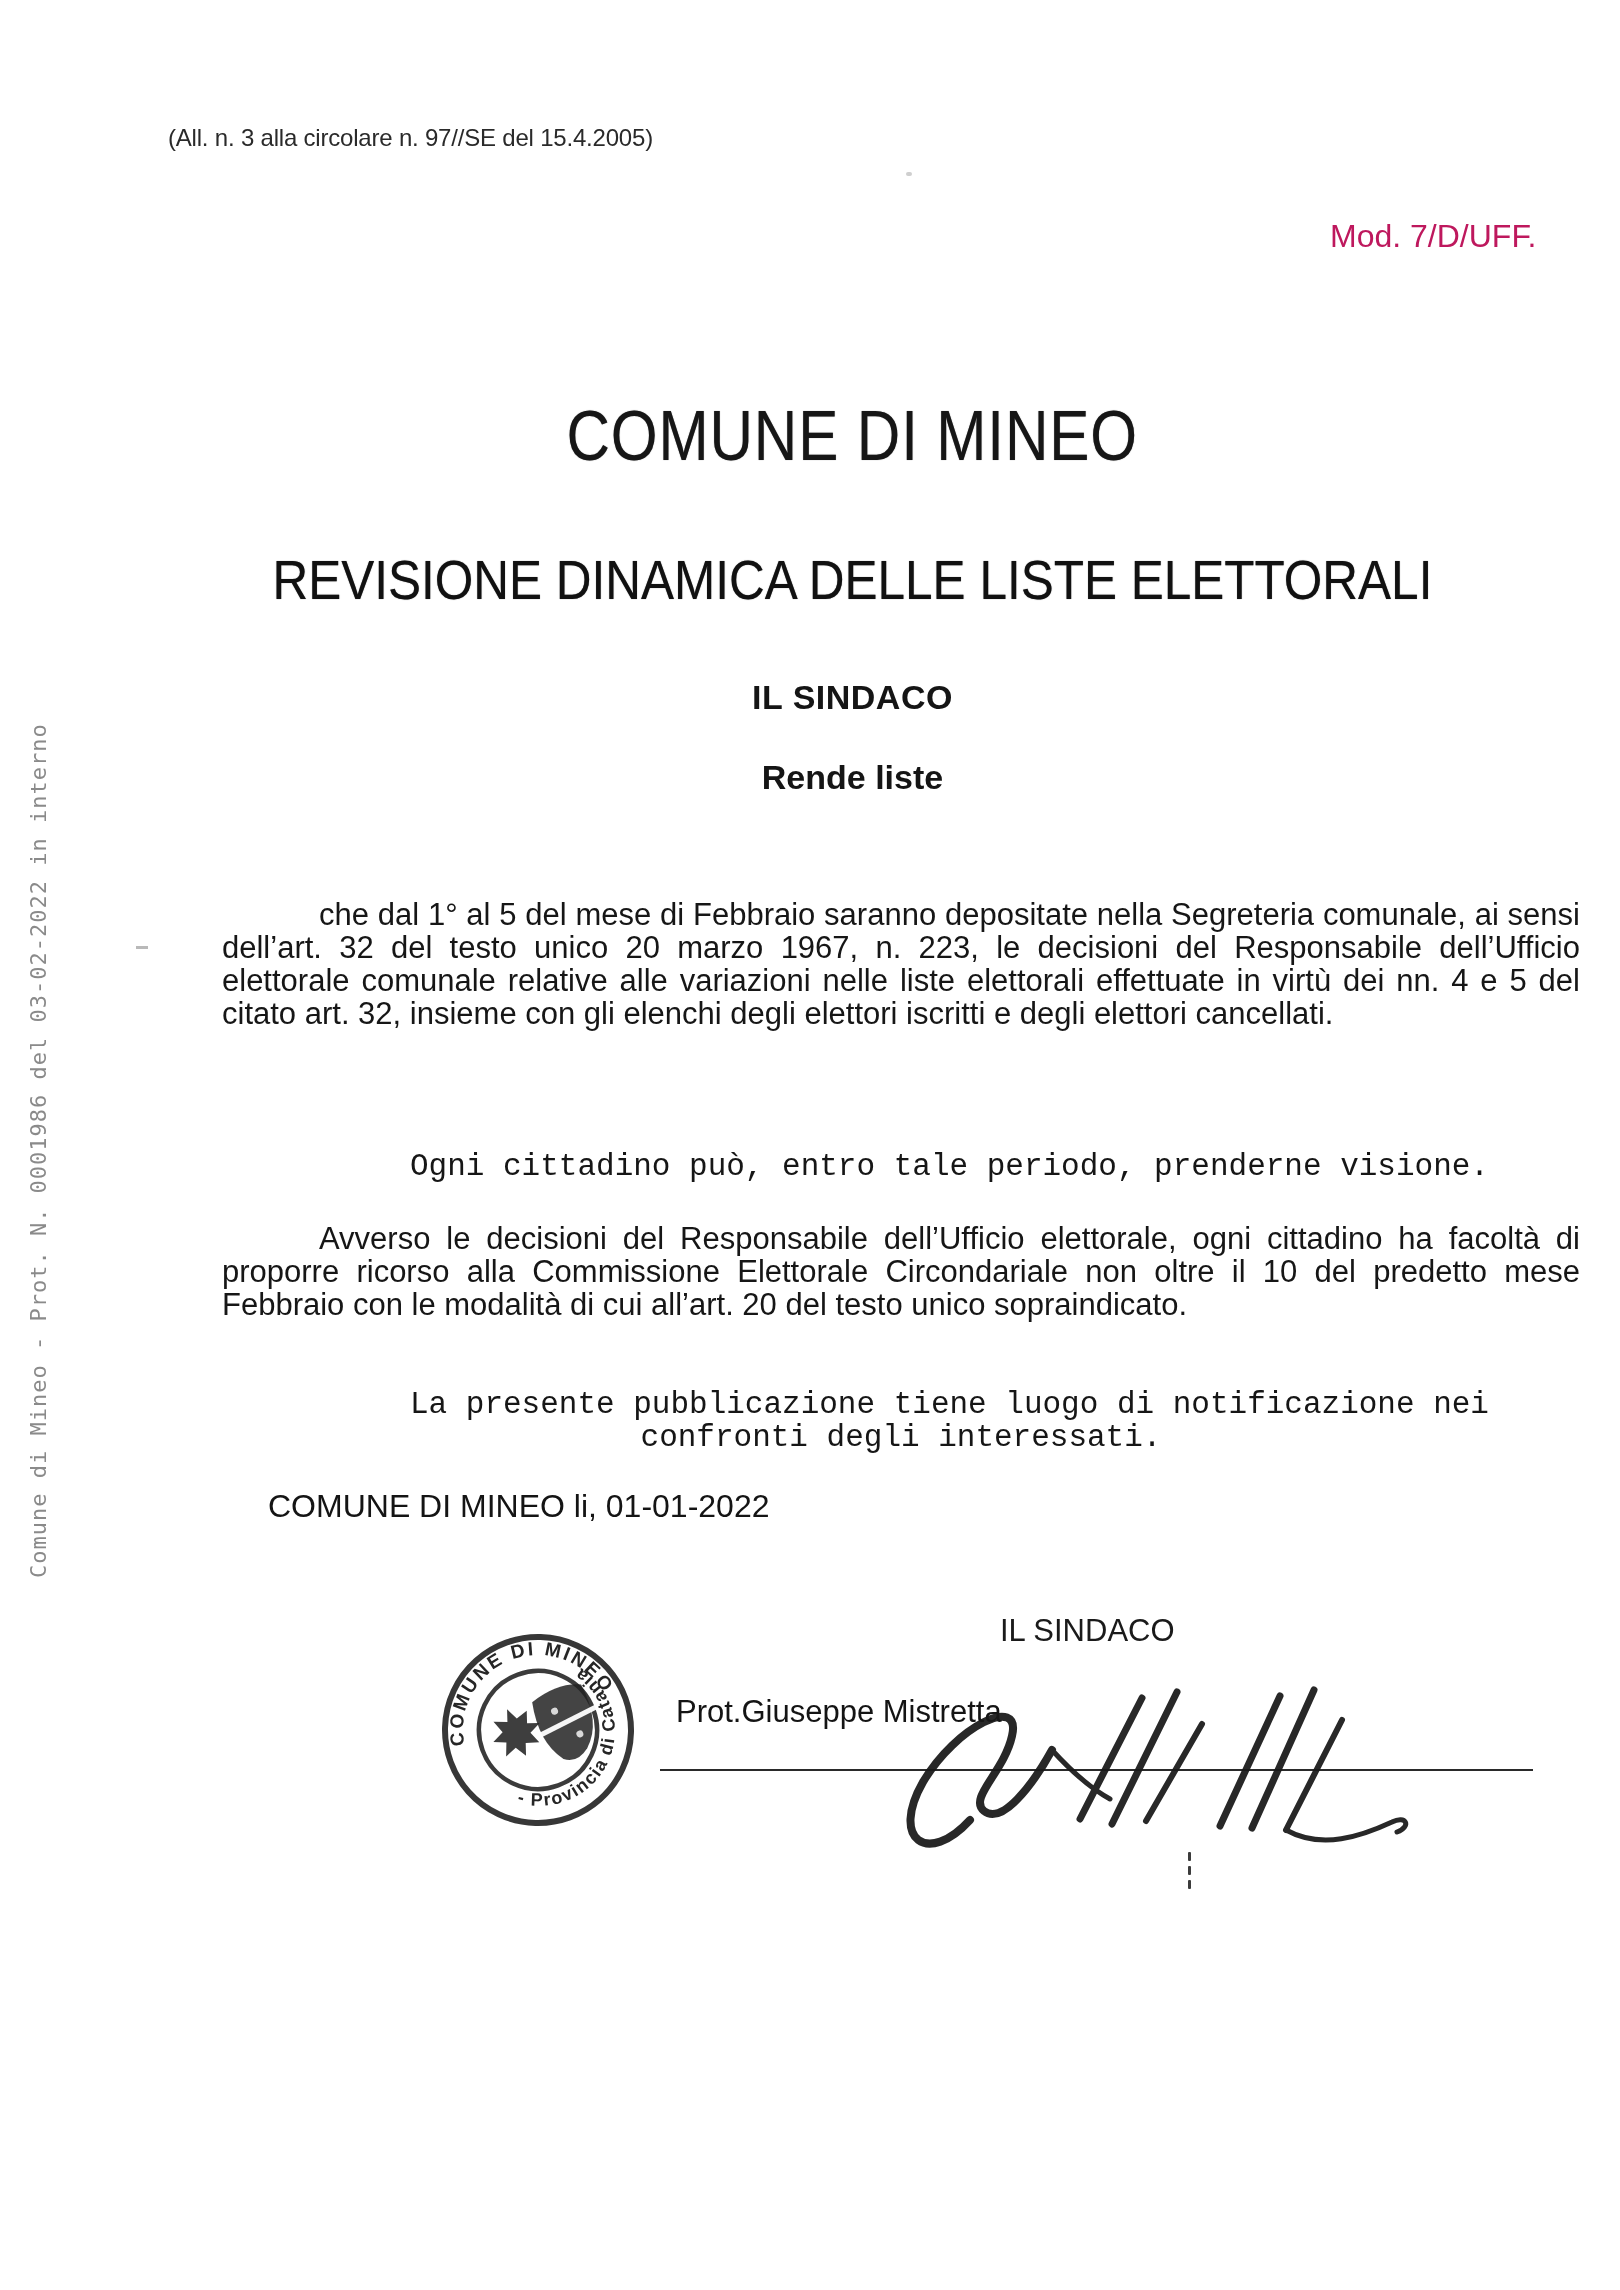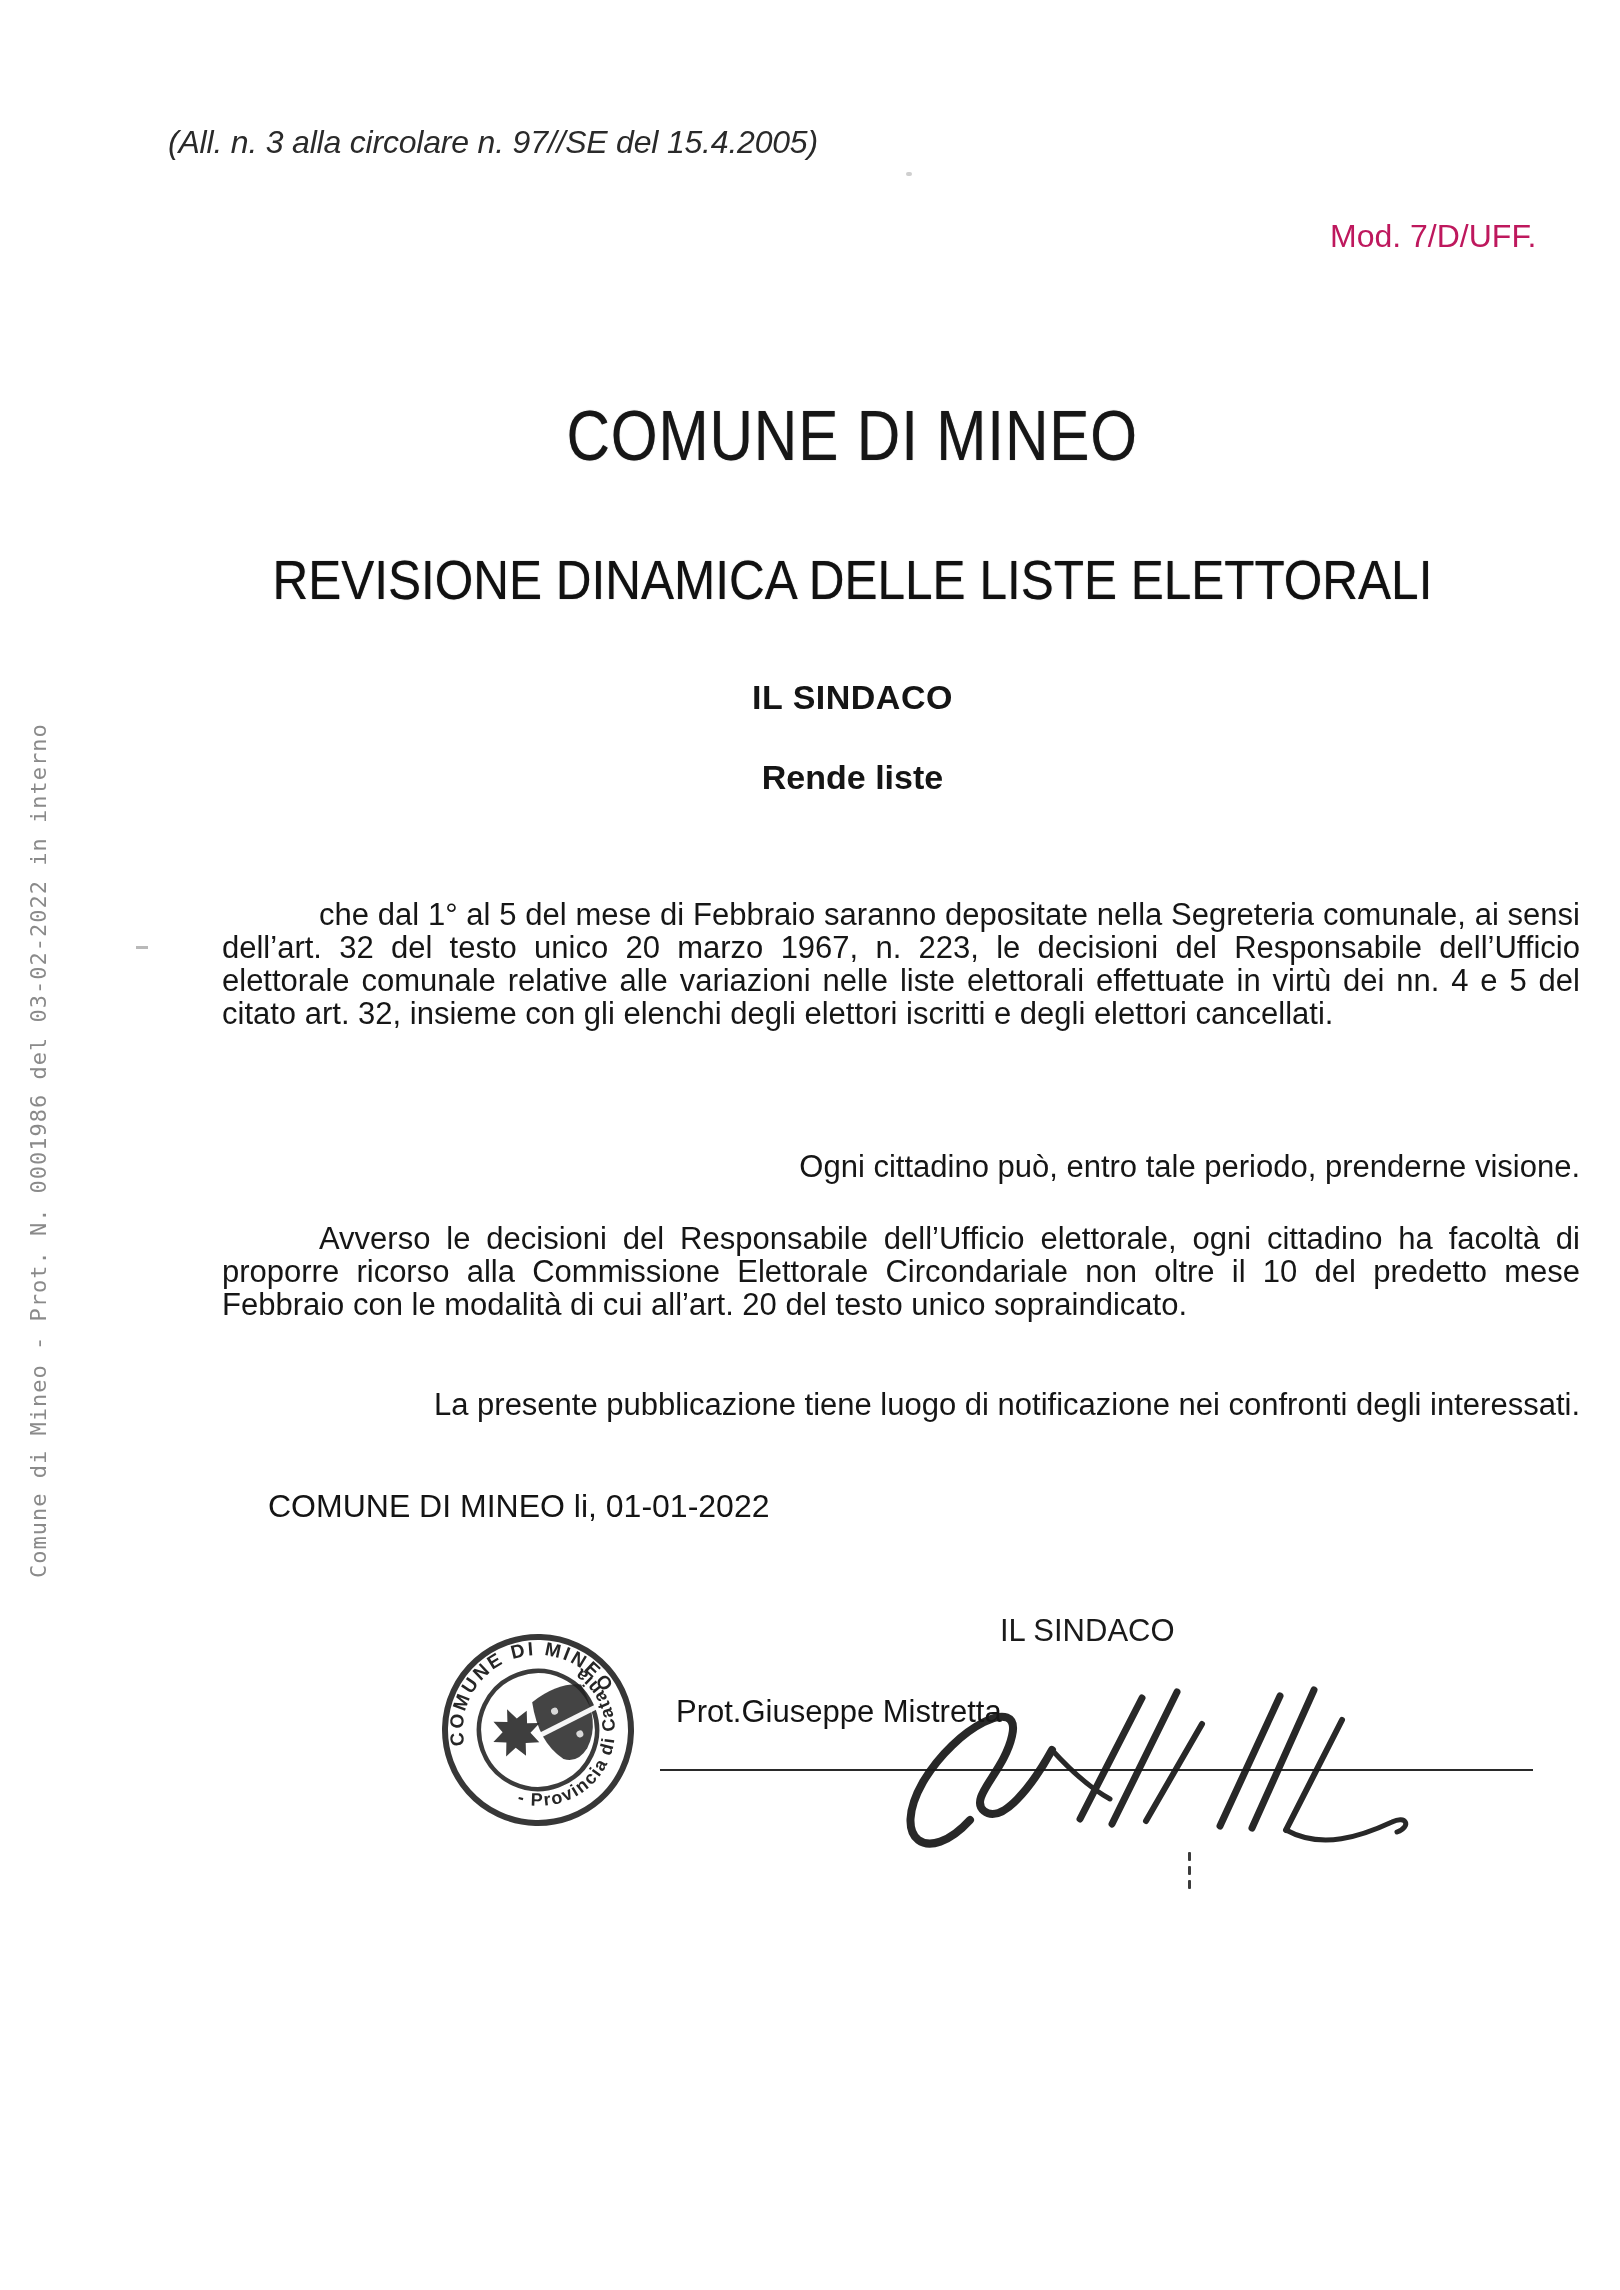--- a/index.html
+++ b/index.html
@@ -8,21 +8,21 @@
     background:#ffffff;
     position:relative;
     font-family:"Liberation Sans", sans-serif;
     color:#1b1b1b;
     overflow:hidden;
   }
   .abs{position:absolute;}
   
   .annotation{
     left:168px;top:124px;
-    font-size:32px;font-style:italic;letter-spacing:-0.2px;
+    font-size:24px;letter-spacing:-0.2px;
     color:#2a2a2a;
   }
   .model-number{
     left:1330px;top:218px;
     font-size:32px;color:#be185d;
   }
   
   .center-col{left:105px;right:20px;text-align:center;}
   .doc-title{
     top:396px;
@@ -38,21 +38,21 @@
   .doc-subtitle .squeeze{display:inline-block;transform:scaleX(.9);transform-origin:center;}
   .h-sindaco{top:678px;font-size:34px;font-weight:bold;letter-spacing:.5px;color:#151515;}
   .h-rende{top:758px;font-size:34px;font-weight:bold;color:#151515;}
   
   .para{
     left:222px;width:1358px;
     font-size:31px;line-height:33px;
     text-align:justify;text-indent:97px;
     color:#161616;margin:0;
   }
-  .para.single{text-align:right;}
+  .para.single{text-align:center;font-family:Liberation Mono, monospace;}
   .p1{top:898px;}
   .p2{top:1150px;}
   .p3{top:1222px;}
   .p4{top:1388px;}
   .place-date{left:268px;top:1488px;font-size:32px;color:#141414;}
   .sig-heading{left:1000px;top:1613px;font-size:31px;color:#1a1a1a;}
   .signatory{left:676px;top:1694px;font-size:31px;color:#141414;}
   
   .sig-line{
     left:660px;top:1769px;width:873px;height:0;

